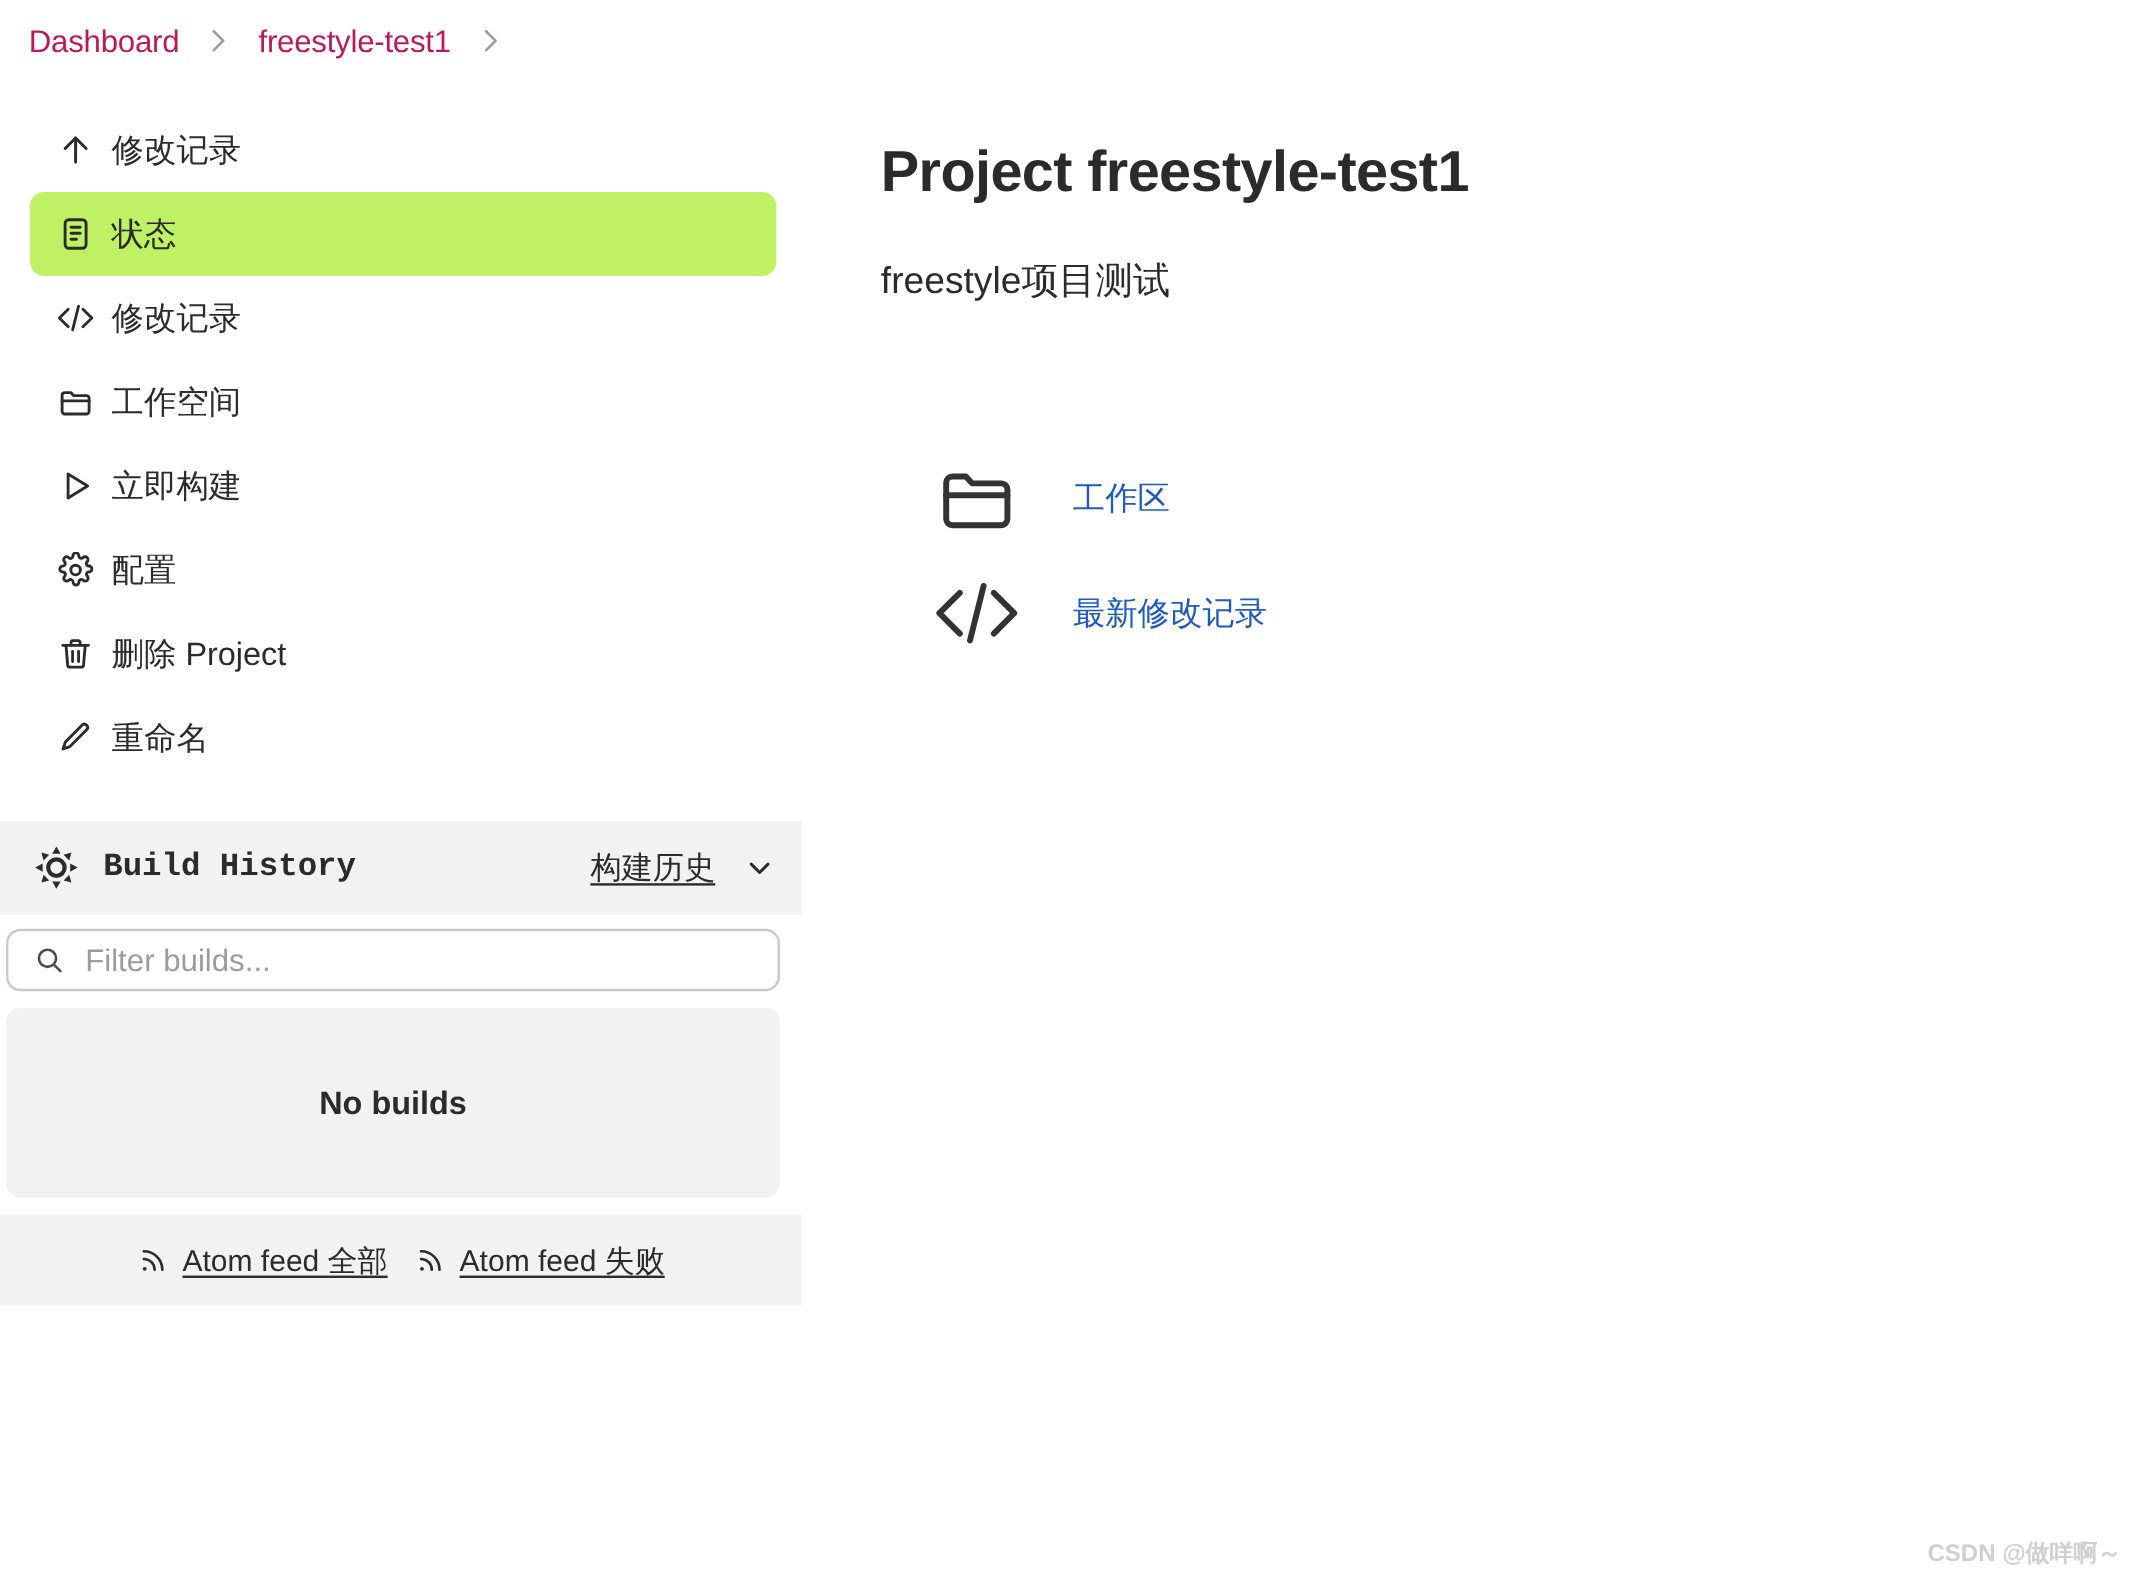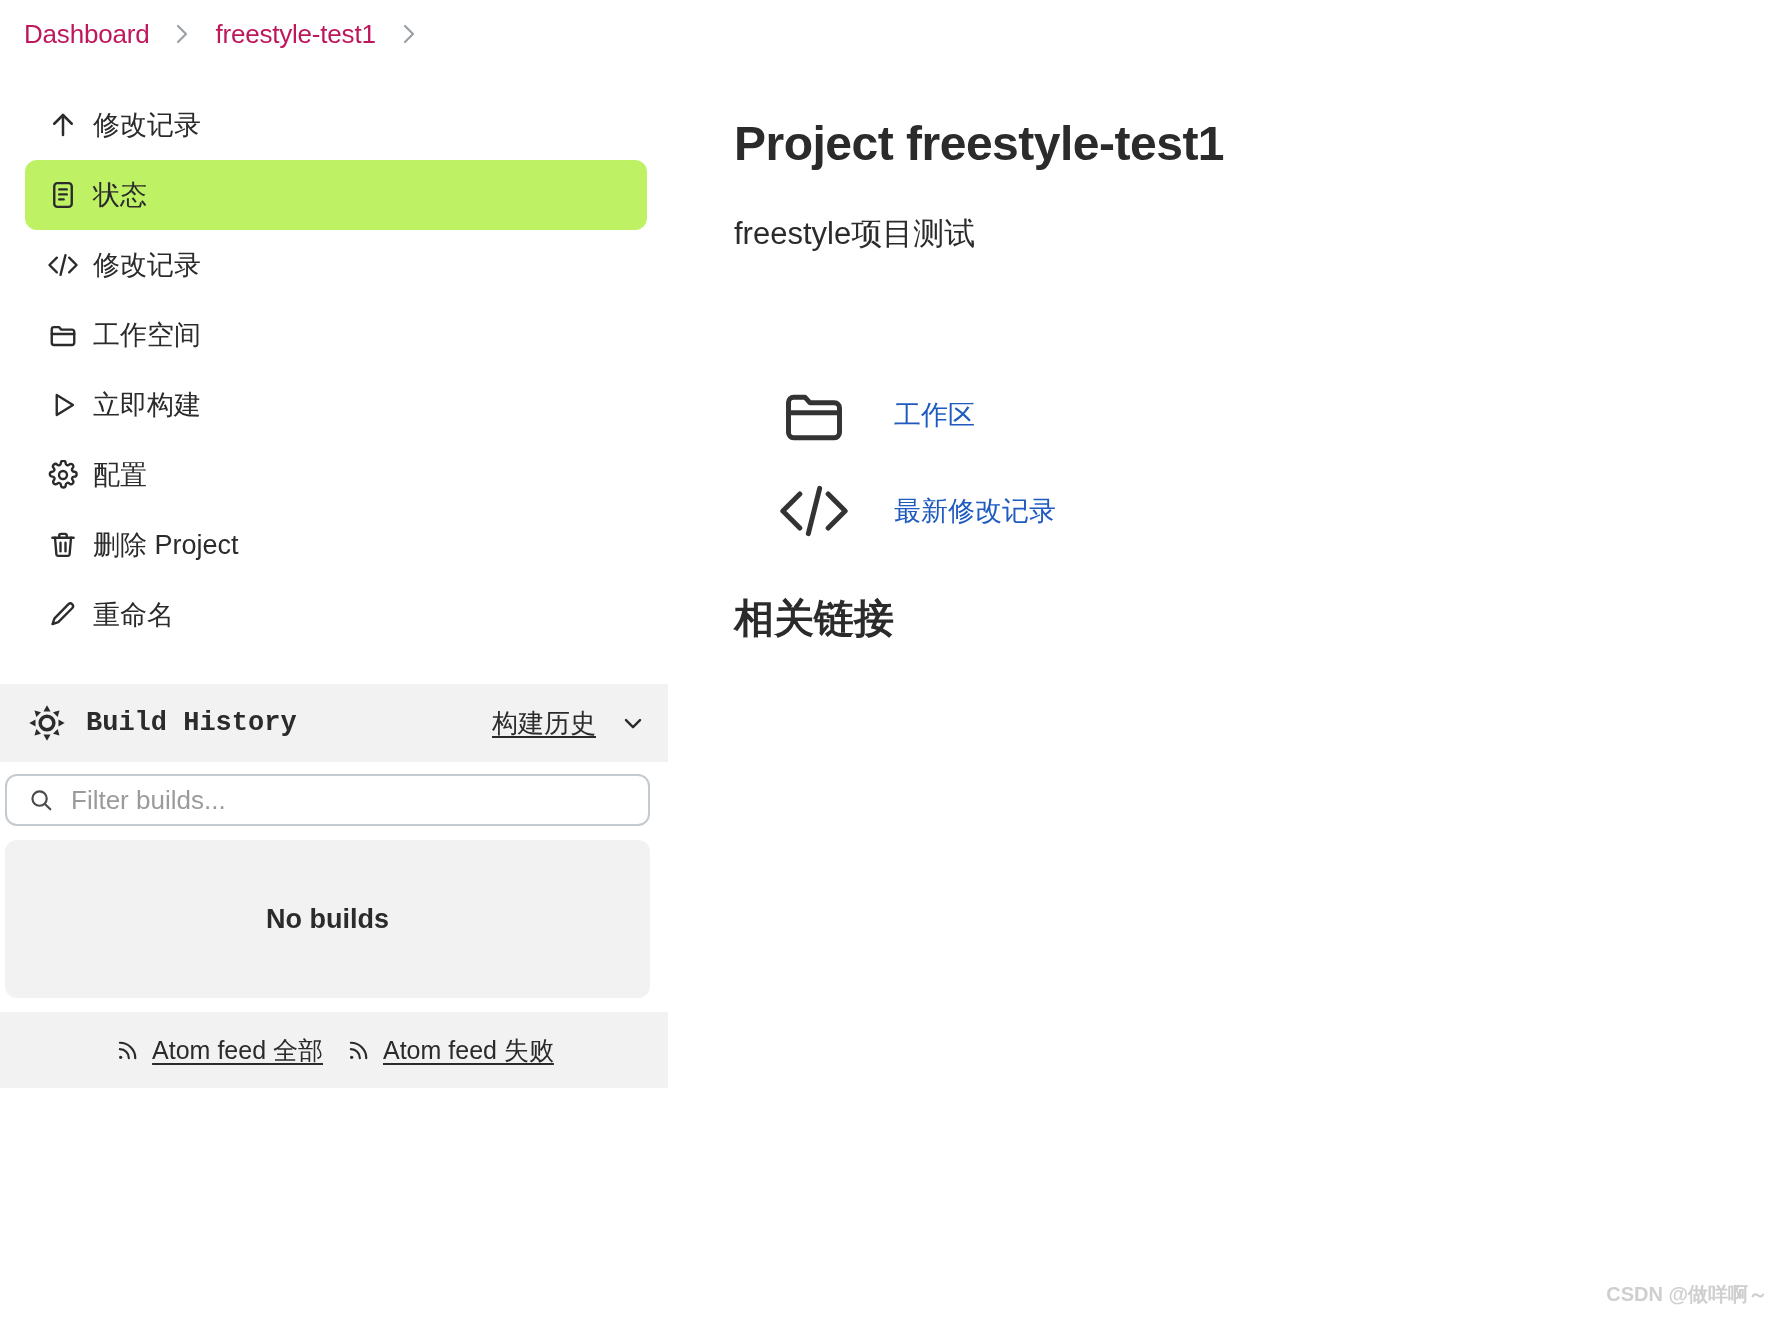--- a/index.html
+++ b/index.html
@@ -447,18 +447,17 @@
             <polyline points="8,6 2,12 8,18"></polyline>
               <polyline points="18,6 24,12 18,18"></polyline>
               <line x1="15" y1="4" x2="11" y2="20"></line>
           </svg>
         </span>
         <span class="link-text">最新修改记录</span>
       </div>
 
     </div>
 
-    <h2 class="related-heading">相关链接</h2>
   </div>
 
 </div>
 
 <div class="watermark">CSDN @做咩啊～</div>
 
 </body></html>

